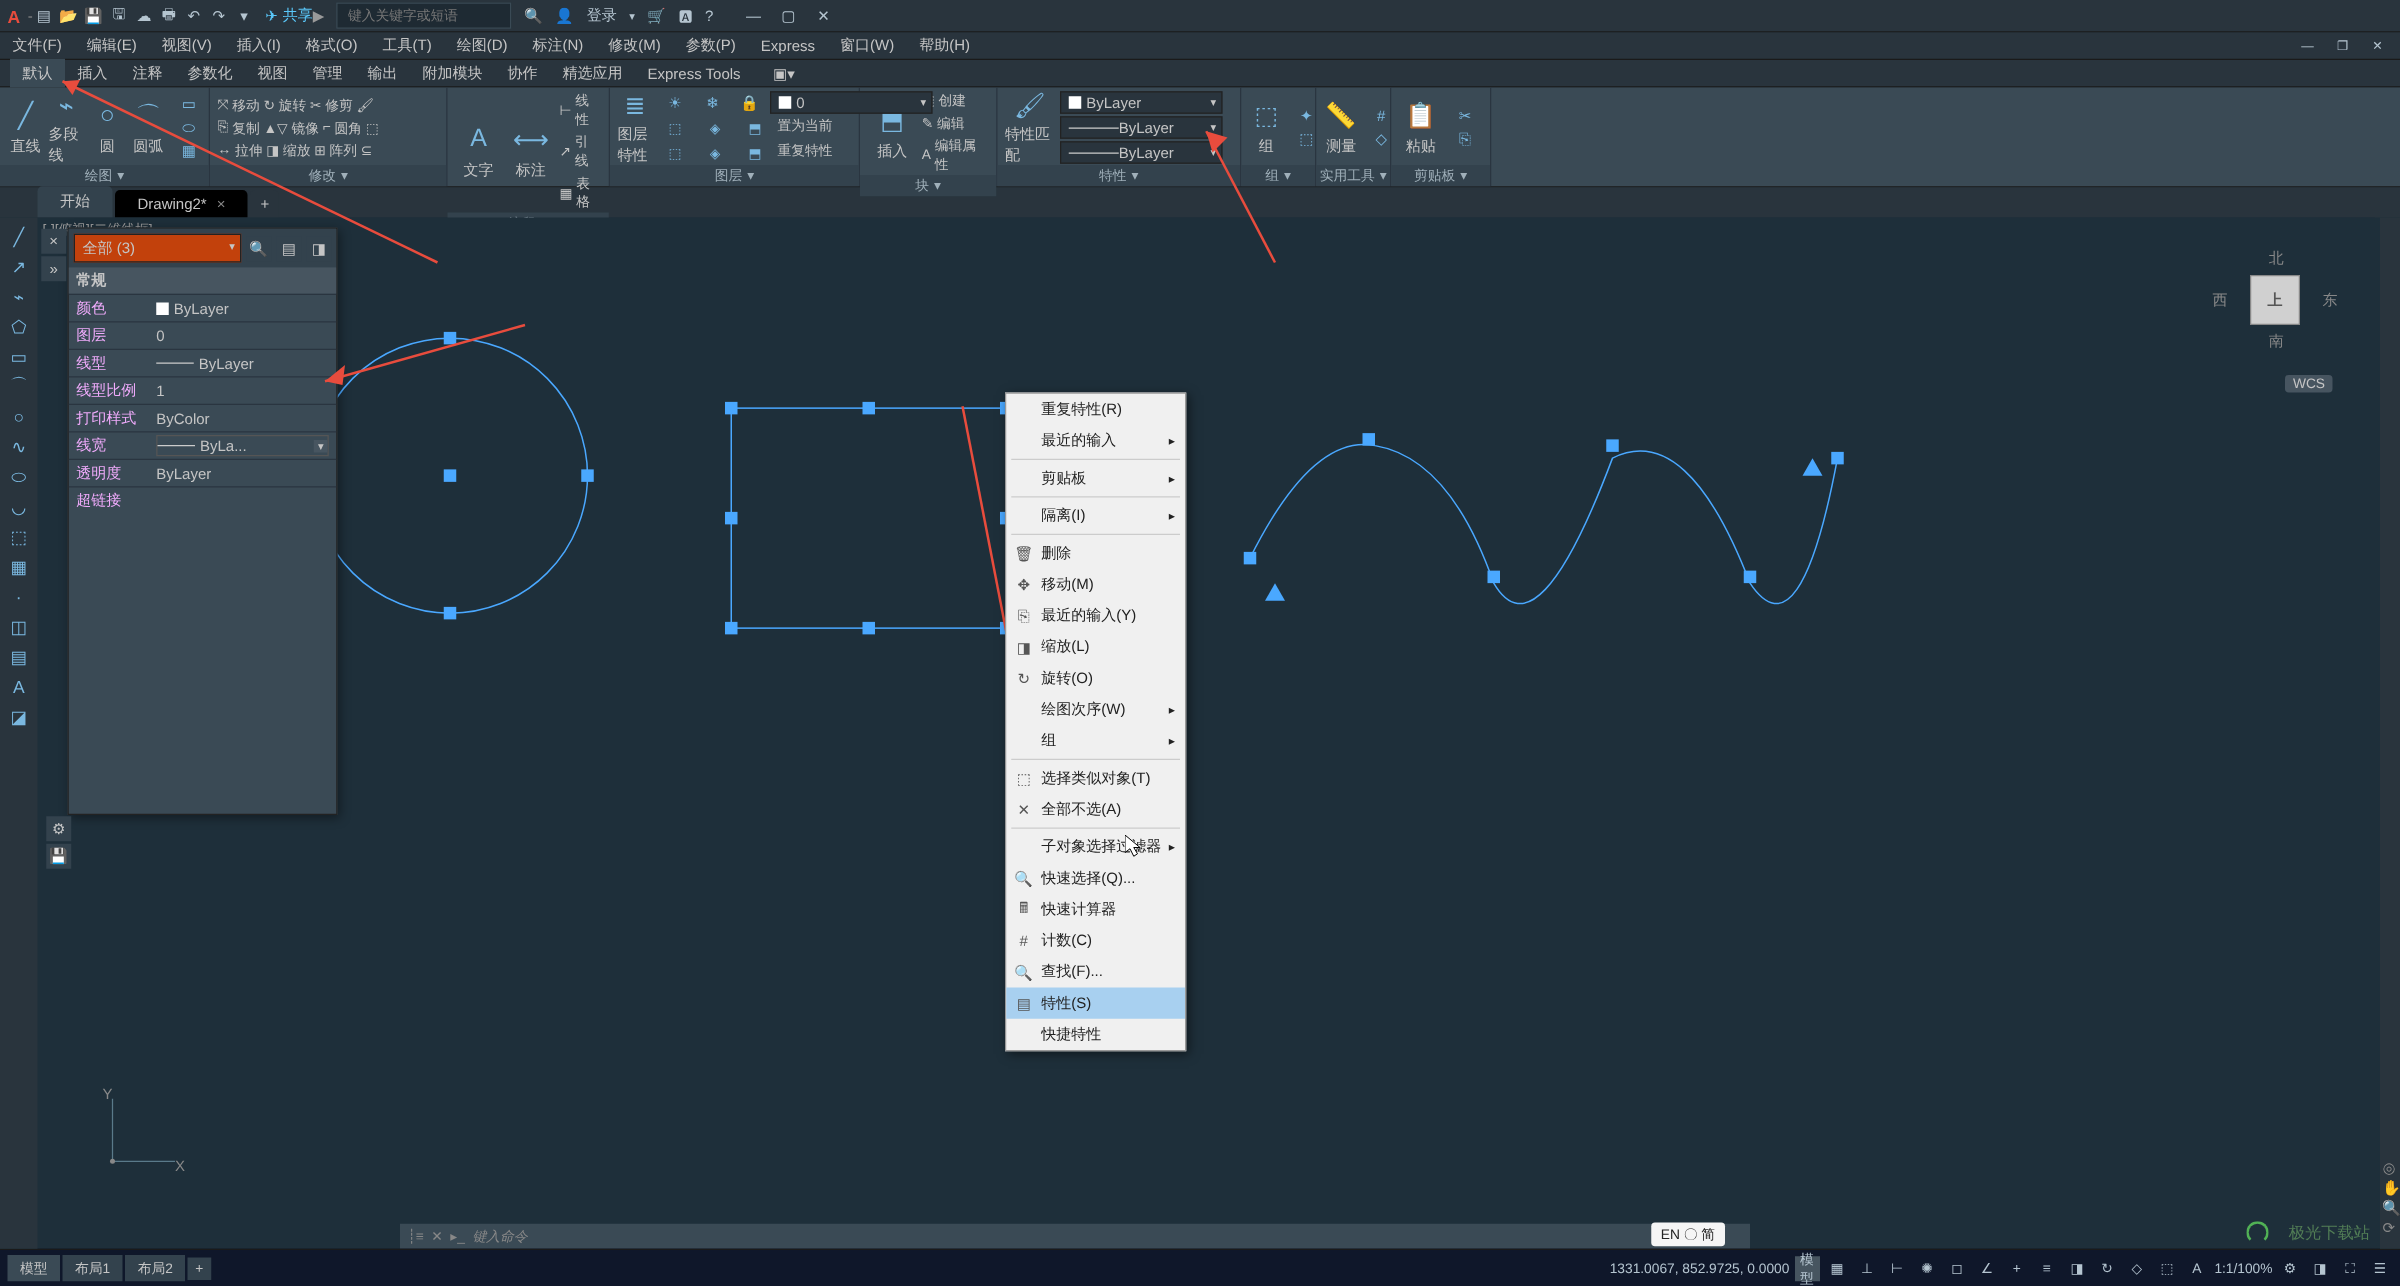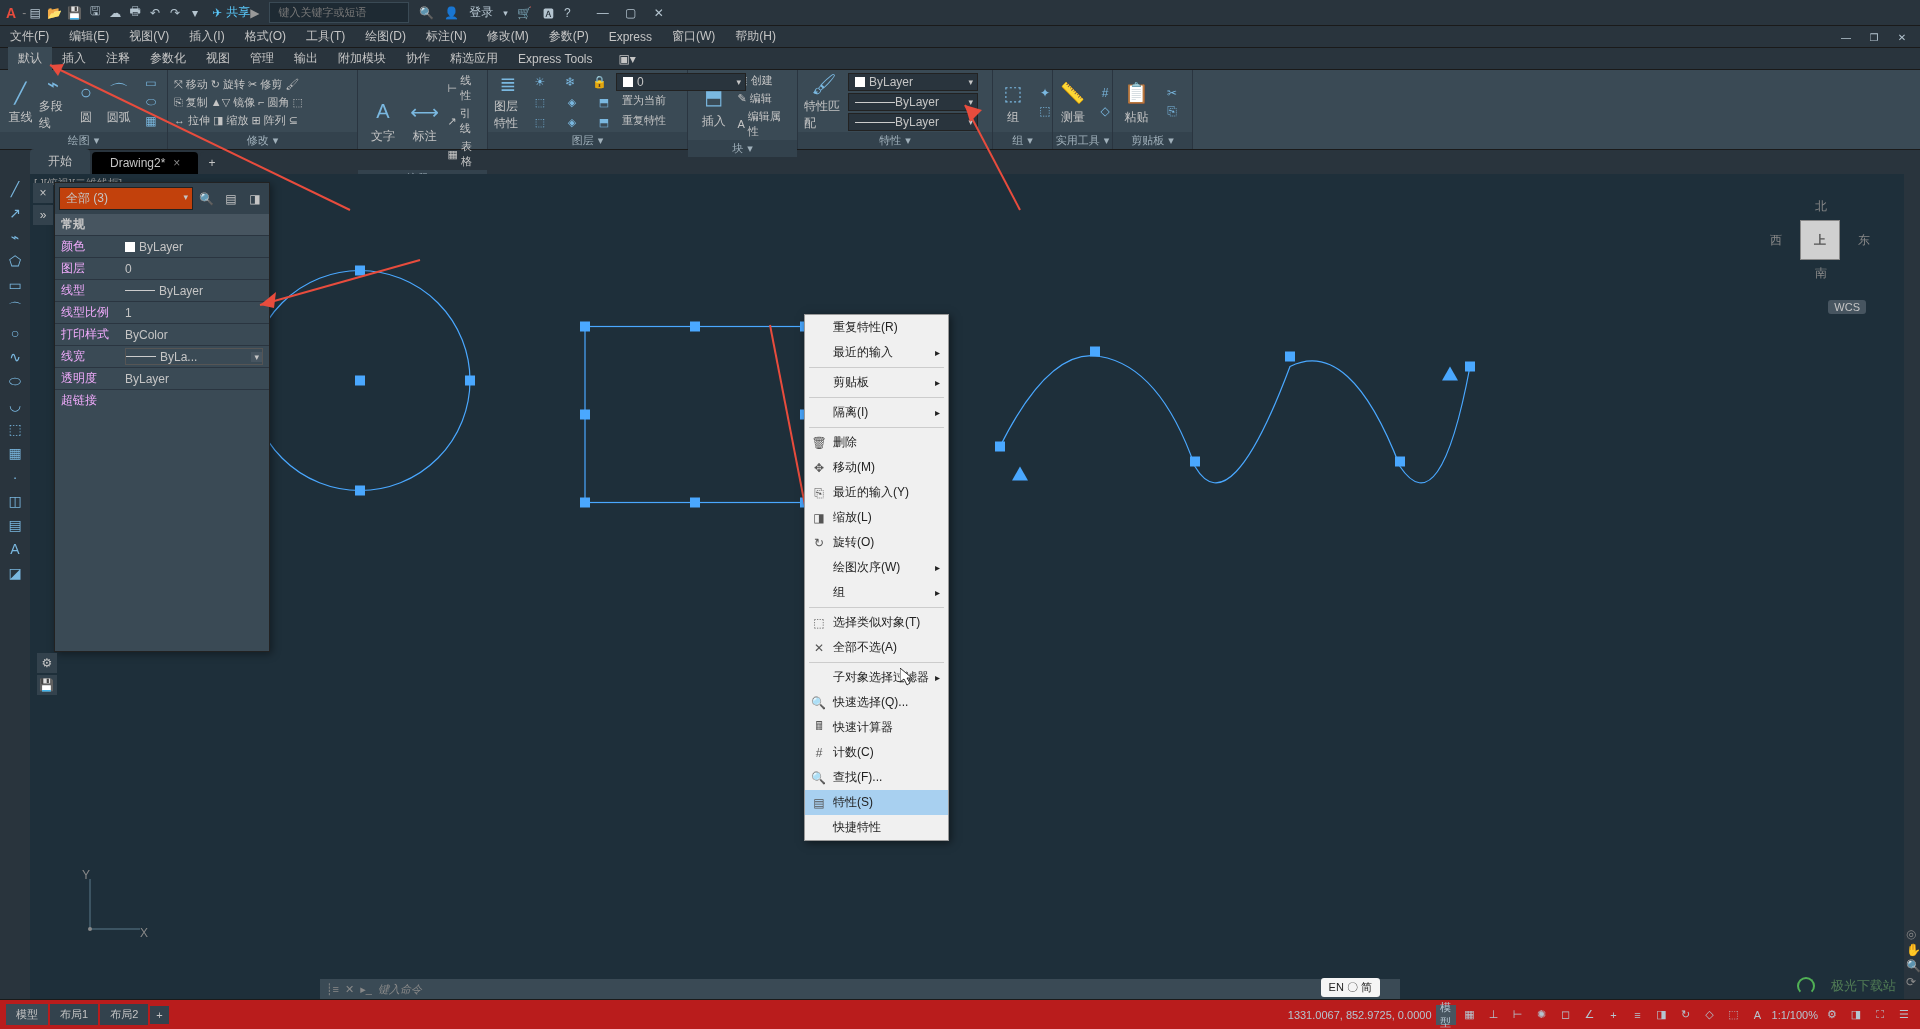--- a/index.html
+++ b/index.html
@@ -71,21 +71,21 @@
 .pp-sidetab { width:20px; height:20px; background:#33424d; display:flex;align-items:center;justify-content:center; cursor:pointer;}
 .pp-bottom-icons { position:absolute; bottom:-44px; left:-18px; display:flex; flex-direction:column; gap:2px;}
 
 .context-menu { position: absolute; top: 314px; left: 804px; width: 145px; background: #f0f0f0; color: #222; border: 1px solid #999; z-index: 20; box-shadow: 2px 2px 8px rgba(0,0,0,0.5); font-size: 12px;}
 .cm-item { padding: 4px 8px 4px 28px; cursor: pointer; display:flex; align-items:center; position:relative;}
 .cm-item.highlighted { background: #a8d0f0; }
 .cm-sep { height: 1px; background: #ccc; margin: 2px 4px; }
 .cm-arrow { position:absolute; right:8px; font-size:10px; }
 .cm-icon { position:absolute; left:6px; width:16px; height:16px; display:flex;align-items:center;justify-content:center; font-size:12px; color:#555;}
 
-.status-bar { position: absolute; bottom: 0; left: 0; right: 0; height: 30px; background: #b91c1c; display: flex; align-items: center; padding: 0 6px; border-top:1px solid #1a1a1a;}
+.status-bar { position: absolute; bottom: 0; left: 0; right: 0; height: 30px; background: #0f172a; display: flex; align-items: center; padding: 0 6px; border-top:1px solid #1a1a1a;}
 .status-left { display:flex; gap:2px; align-items:center;}
 .status-tab { padding: 3px 10px; cursor:pointer; background:#33424d; font-size:11px;}
 .status-tab.active { background:#3a4a55;}
 .status-right { margin-left:auto; display:flex; gap:4px; align-items:center; font-size:11px; color:#b5c5d0;}
 .sr-ico { width:20px;height:20px;display:flex;align-items:center;justify-content:center;cursor:pointer;}
 
 .cmd-bar { position:absolute; bottom:30px; left:320px; right:520px; height:20px; background:#3a4a55; display:flex;align-items:center; padding:0 6px; gap:6px; font-size:11px;}
 .cmd-input { color:#888; font-style:italic;}
 .lang-badge { position:absolute; bottom:32px; right:540px; background:#f5f5f5; color:#222; padding:2px 8px; border-radius:3px; font-size:11px; z-index:10;}
 

